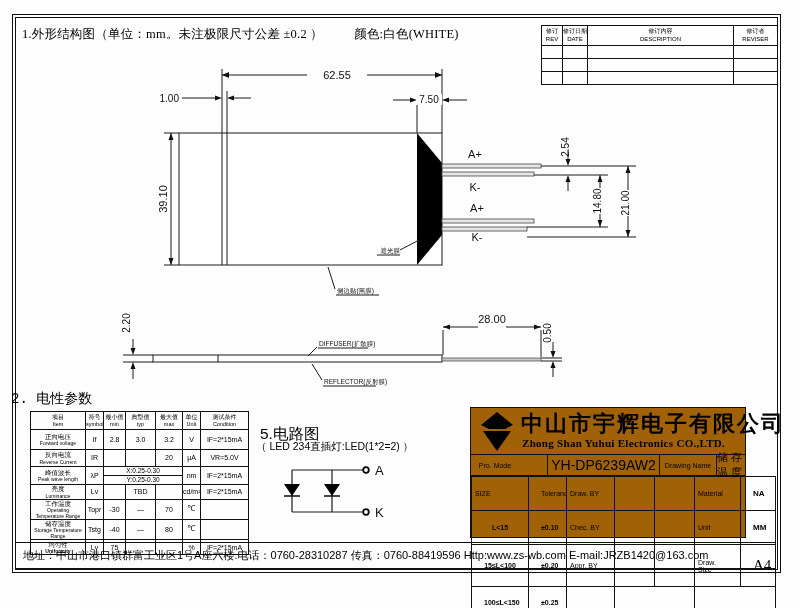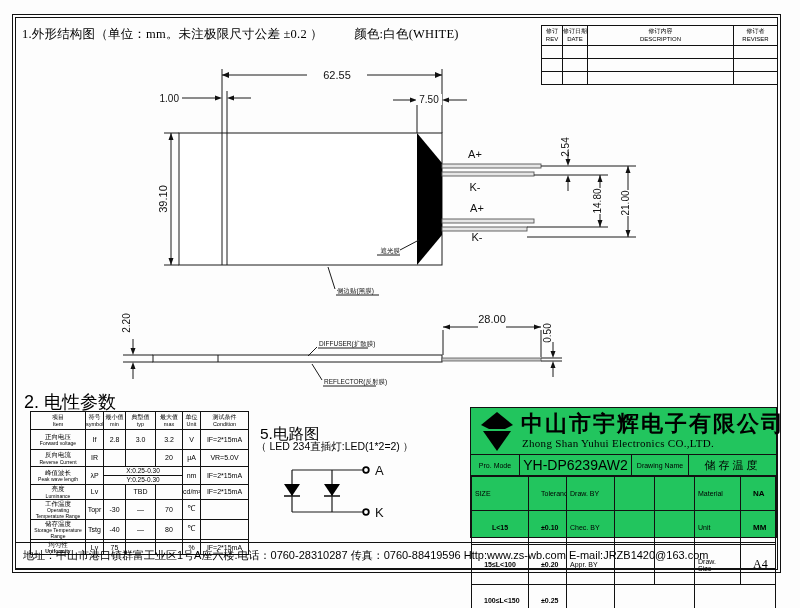--- a/index.html
+++ b/index.html
@@ -14,51 +14,51 @@
   
   .note{left:22px;top:26px;font-size:12.5px;letter-spacing:0.2px;white-space:nowrap;font-family:Liberation Serif, serif;}
   .note .color{margin-left:28px;}
   
   table{border-collapse:collapse;table-layout:fixed;}
   .rev{left:541px;top:25px;width:236px;}
   .rev td{border:1px solid #111;text-align:center;vertical-align:middle;padding:0;overflow:hidden;}
   .rev .hd{height:20px;font-size:6px;line-height:1.25;}
   .rev .r{height:13px;}
   
-  .elec-title{left:24px;top:390px;font-size:18px;}
+  .elec-title{left:11px;top:390px;font-size:14px;font-family:Liberation Mono, monospace;}
   .elec{left:30px;top:411px;width:218px;border:1.5px solid #111;}
   .elec td{border:1px solid #111;text-align:center;vertical-align:middle;padding:0;overflow:hidden;font-size:7px;line-height:1.1;}
   .elec .item{font-size:6.5px;}
   .elec .item .en{font-size:5.5px;display:block;transform:scale(0.92);}
   .elec .hd td{font-size:6px;}
   .elec .hd .en{font-size:5.5px;display:block;}
   .sub-split{display:block;border-bottom:1px solid #111;font-size:6.5px;line-height:8px;height:8px;}
   .sub-split2{display:block;font-size:6.5px;line-height:8px;height:8px;}
   
   .cir-title{left:260px;top:424px;font-size:15.5px;}
   .cir-sub{left:256px;top:440px;font-size:10.5px;white-space:nowrap;}
   
-  .tblock{left:470px;top:407px;width:307px;height:131px;border:1.5px solid #111;box-sizing:border-box;background:#22c55e;}
+  .tblock{left:470px;top:407px;width:276px;height:131px;border:1.5px solid #111;box-sizing:border-box;background:#a16207;}
   .tb-head{position:relative;height:46px;border-bottom:1px solid #111;}
   .tb-logo{position:absolute;left:6px;top:3px;}
   .tb-cn{position:absolute;left:50px;top:1px;font-size:22px;font-weight:bold;letter-spacing:2px;white-space:nowrap;}
-  .tb-en{position:absolute;left:51px;top:29px;font-size:11px;font-weight:normal;font-family:"Liberation Serif",serif;white-space:nowrap;letter-spacing:0.3px;}
+  .tb-en{position:absolute;left:51px;top:29px;font-size:11px;font-weight:bold;font-family:"Liberation Serif",serif;white-space:nowrap;letter-spacing:0.3px;}
   .tb-pro{display:flex;height:20px;border-bottom:1px solid #111;align-items:stretch;}
   .tb-pro>div{display:flex;align-items:center;justify-content:center;box-sizing:border-box;}
   .tb-pro .c1{width:48px;font-size:7px;}
-  .tb-pro .c2{width:112px;font-size:14px;border-left:1px solid #111;}
+  .tb-pro .c2{width:112px;font-size:14px;border-left:1px solid #111;margin-left:28px;}
   .tb-pro .c3{width:57px;font-size:7px;border-left:1px solid #111;}
   .tb-pro .c4{flex:1;font-size:11px;letter-spacing:3px;border-left:1px solid #111;}
   .tb-grid{width:100%;}
   .tb-grid td{border:1px solid #111;font-size:7px;text-align:center;vertical-align:middle;padding:12px;overflow:hidden;}
   .tb-grid .h12{height:12px;}
   .tb-grid .h13{height:13px;}
   .tb-grid .h14{height:14px;}
   .tb-grid .lab{text-align:left;padding-left:3px;}
-  .tb-grid .serif{font-family:"Liberation Serif",serif;font-size:12px;}
+  .tb-grid .serif{font-family:"Liberation Serif",serif;font-size:15px;}
   .tb-grid .bold{font-weight:bold;}
   .cell-stack{position:relative;height:100%;}
   .cell-stack .mini{position:absolute;left:2px;top:0;font-size:6px;}
   .cell-stack .big{position:absolute;left:0;right:0;top:8px;text-align:center;}
   
   .addr{left:15px;top:542px;width:761px;height:27px;border-top:1px solid #111;border-bottom:1px solid #111;
         display:flex;align-items:center;font-size:11px;white-space:nowrap;padding-left:8px;box-sizing:border-box;}
   svg text{font-family:"Liberation Sans",sans-serif;fill:#111;}
 </style>
 </head>

